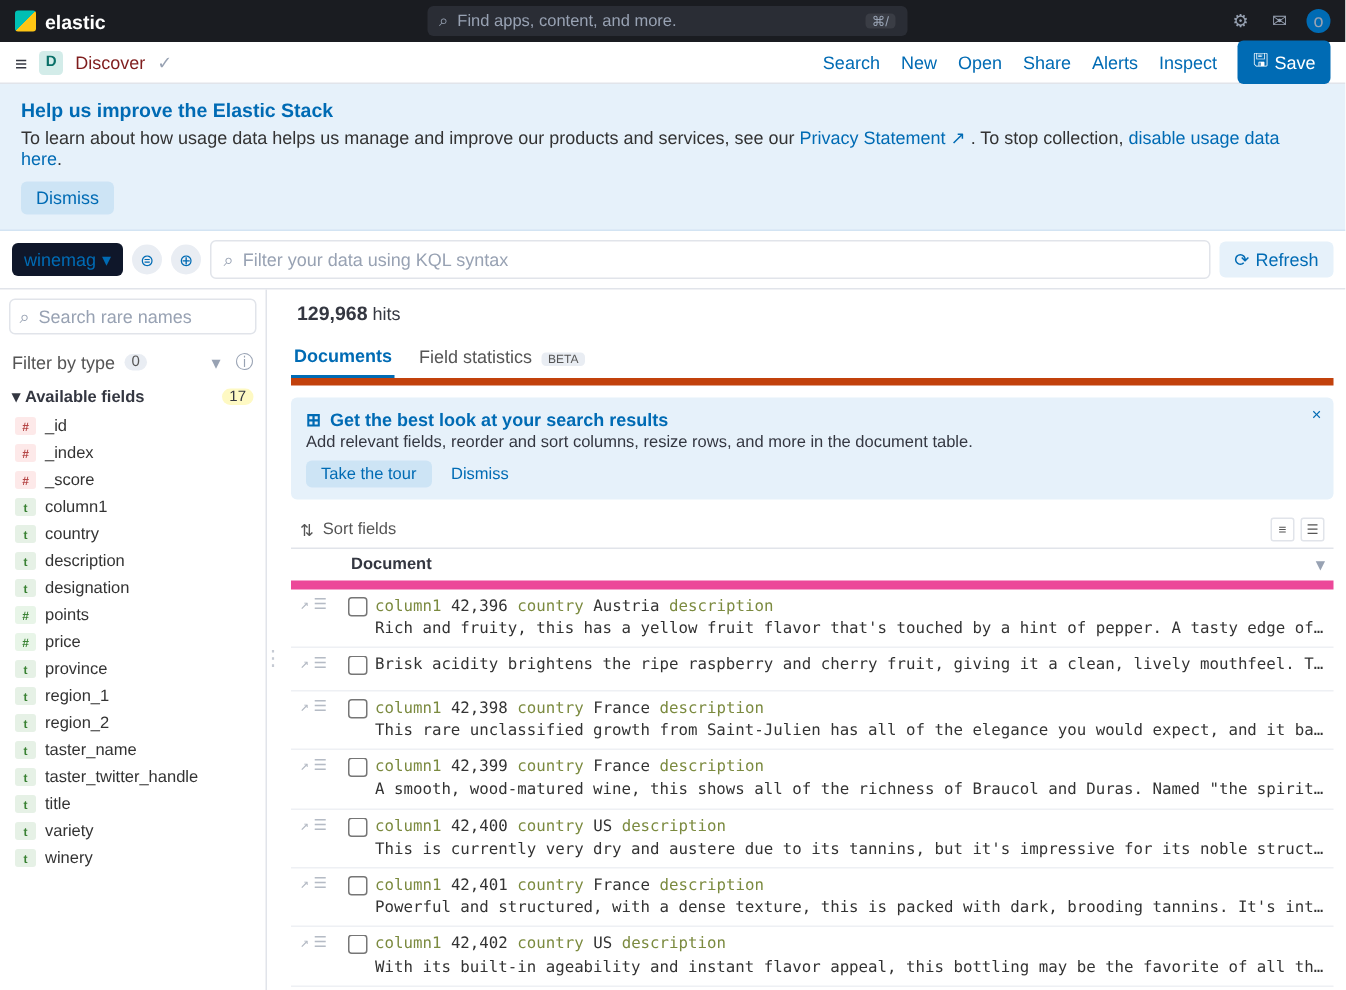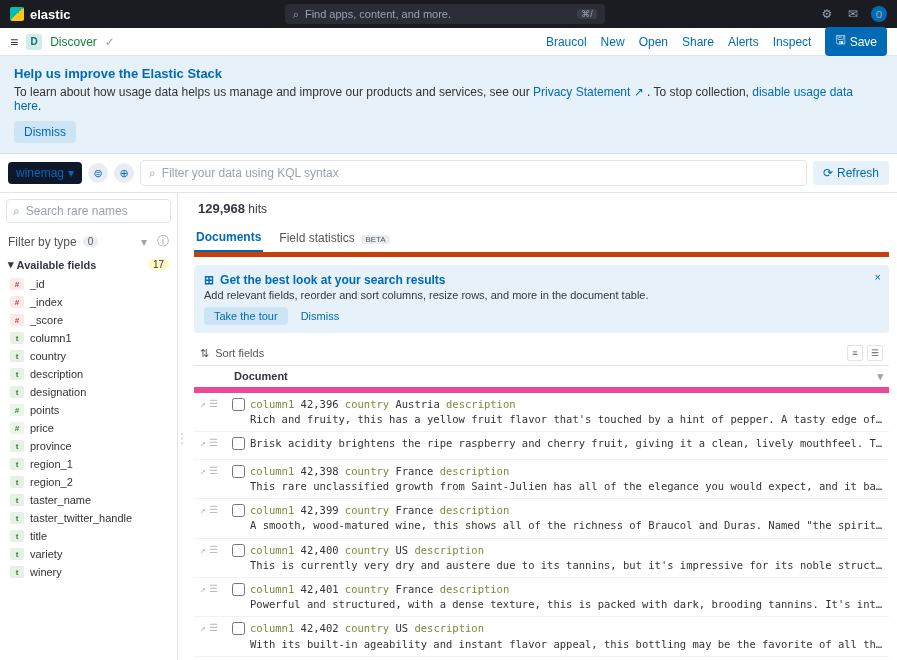--- a/index.html
+++ b/index.html
@@ -10,21 +10,21 @@
 .search-top { flex: 1; display: flex; justify-content: center; }
 .search-top-inner { background: #2a2d35; border-radius: 4px; width: 320px; height: 20px; display: flex; align-items: center; padding: 0 8px; color: #98a2b3; font-size: 11px; gap: 6px; }
 .search-top-inner .kbd { margin-left: auto; background: #3a3d45; border-radius: 3px; padding: 0 4px; font-size: 9px; }
 .top-icons { display: flex; gap: 10px; align-items: center; }
 .top-icons span { width: 16px; height: 16px; display: inline-flex; justify-content: center; align-items: center; color: #98a2b3; font-size: 12px; }
 .avatar { width: 18px; height: 18px; border-radius: 50%; background: #006bb4; color: #fff; font-size: 9px; display: inline-flex; align-items: center; justify-content: center; }
 .subbar { height: 28px; border-bottom: 1px solid #e1e4ea; display: flex; align-items: center; padding: 0 10px; font-size: 12px; }
 .subbar-left { display: flex; align-items: center; gap: 8px; }
 .ham { font-size: 14px; cursor: pointer; }
 .d-badge { background: #d3ece9; color: #0a7068; border-radius: 3px; width: 16px; height: 16px; display: inline-flex; align-items: center; justify-content: center; font-weight: 700; font-size: 10px; }
-.discover-link { color: #15803d; font-weight: 500; }
+.discover-link { color: #7f1d1d; font-weight: 500; }
 .check { color: #98a2b3; }
 .subbar-right { margin-left: auto; display: flex; gap: 14px; align-items: center; }
 .subbar-right a { color: #006bb4; text-decoration: none; font-size: 12px; }
 .save-btn { background: #006bb4; color: #fff; border: none; padding: 4px 10px; border-radius: 4px; font-size: 12px; display: flex; align-items: center; gap: 4px; cursor: pointer; }
 .banner { background: #e6f1fa; border-bottom: 1px solid #d3e4f3; padding: 10px 14px; font-size: 12px; color: #333; }
 .banner h3 { color: #006bb4; font-size: 13px; font-weight: 600; margin-bottom: 4px; }
 .banner a { color: #006bb4; text-decoration: none; }
 .banner .dismiss { margin-top: 8px; display: inline-block; background: #cde4f5; border: none; padding: 4px 10px; border-radius: 4px; color: #006bb4; font-size: 12px; cursor: pointer; }
 .querybar { display: flex; gap: 6px; padding: 6px 8px; border-bottom: 1px solid #e1e4ea; align-items: center; }
 .pill { background: #0f172a; border-radius: 4px; padding: 4px 8px; font-size: 12px; color: #006bb4; display: flex; align-items: center; gap: 4px; cursor: pointer; }
@@ -97,21 +97,21 @@
 </div>
 
 <div class="subbar">
   <div class="subbar-left">
     <span class="ham">≡</span>
     <span class="d-badge">D</span>
     <span class="discover-link">Discover</span>
     <span class="check">✓</span>
   </div>
   <div class="subbar-right">
-    <a>Braucol</a>
+    <a>Search</a>
     <a>New</a>
     <a>Open</a>
     <a>Share</a>
     <a>Alerts</a>
     <a>Inspect</a>
     <button class="save-btn">
       <span>🖫</span>
       <span>Save</span>
     </button>
   </div>

